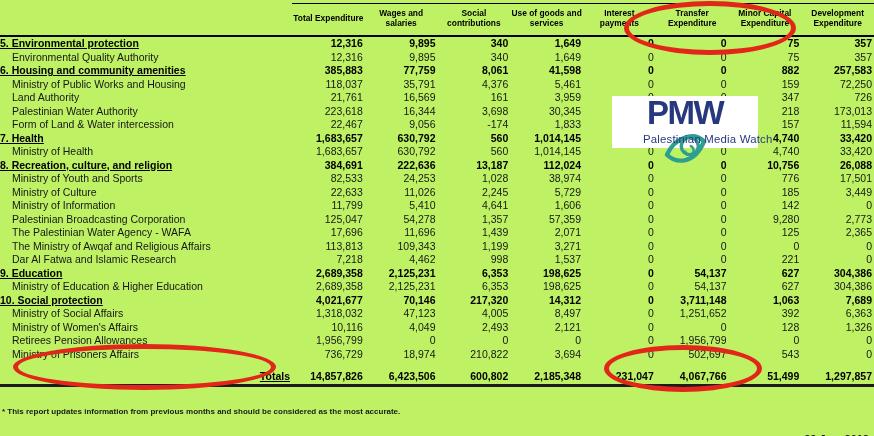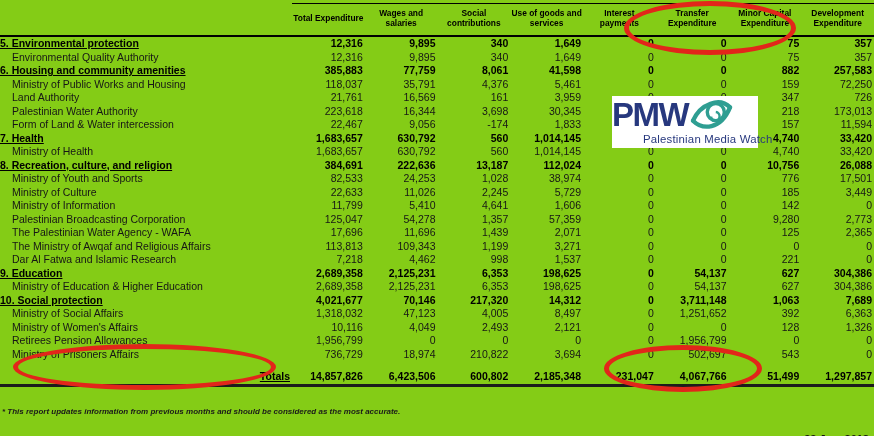--- a/index.html
+++ b/index.html
@@ -1,17 +1,17 @@
 <!DOCTYPE html>
 <html><head>
 <meta charset="utf-8">
 <style>
   html,body { margin:0; padding:0; background:#fff; }
   .page {
-    position:relative; width:874px; height:436px; background:#84cc16;
+    position:relative; width:874px; height:436px; background:#bef264;
     font-family:"Liberation Sans", sans-serif; color:#111; overflow:hidden;
   }
   table.exp {
     border-collapse:collapse; table-layout:fixed; width:874px; margin-top:3px;
   }
   col.c-label { width:292px; }
   col.c-num { width:72.75px; }
   thead th {
     font-size:8.4px; font-weight:bold; text-align:center; vertical-align:middle;
     line-height:1.18; padding:2px 1px 3px; height:26px;
@@ -22,25 +22,25 @@
   tbody td, tr.totals-row td {
     font-size:10.5px; height:13.5px; padding:0 2px 0 0; text-align:right;
     white-space:nowrap; color:#161616; line-height:13.5px;
   }
   td.label { text-align:left; padding-left:0; }
   td.label.indent { padding-left:12px; }
   tr.section td { font-weight:bold; color:#000; }
   tr.section td.label span, tr.totals-row td.label span { text-decoration:underline; }
   tr.gap td { height:9px; }
   tr.totals-row td { font-weight:bold; color:#000; border-bottom:3px solid #1c1c1c; }
-  .footnote { font-size:8px; font-weight:bold; color:#1a1a1a; padding:20px 0 0 2px;font-style:italic; }
+  .footnote { font-size:8px; font-weight:bold; color:#1a1a1a; padding:20px 0 0 2px; }
   .date-label { position:absolute; right:5px; top:433px; font-size:11px; font-weight:bold; color:#111;text-align:right; }
   
   .pmw-logo { position:absolute; left:612px; top:96px; width:146px; height:52px; background:#fff; z-index:5; }
-  .pmw-row { display:flex; align-items:center; height:36px; }
+  .pmw-row { display:flex; align-items:center; height:36px;flex-direction:column; }
   .pmw-acronym { font-size:33px; font-weight:bold; letter-spacing:-1.5px; line-height:1; }
   .pmw-eye { margin-left:1px; display:inline-flex; }
   .pmw-name { font-size:11.4px; margin-top:1px; letter-spacing:0.2px; white-space:nowrap; }
   
   .red-ellipse { position:absolute; border-radius:50%; background:transparent; z-index:10; }
   .e1 { left:624px; top:1px;   width:162px; height:44px; }
   .e2 { left:13px;  top:344px; width:253px; height:36px; }
   .e3 { left:604px; top:345px; width:148px; height:37px; }
 </style>
 </head>

